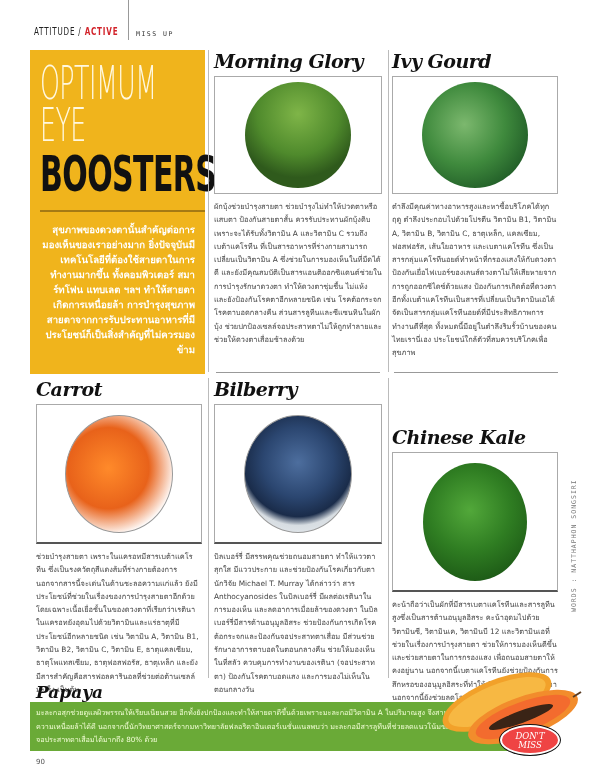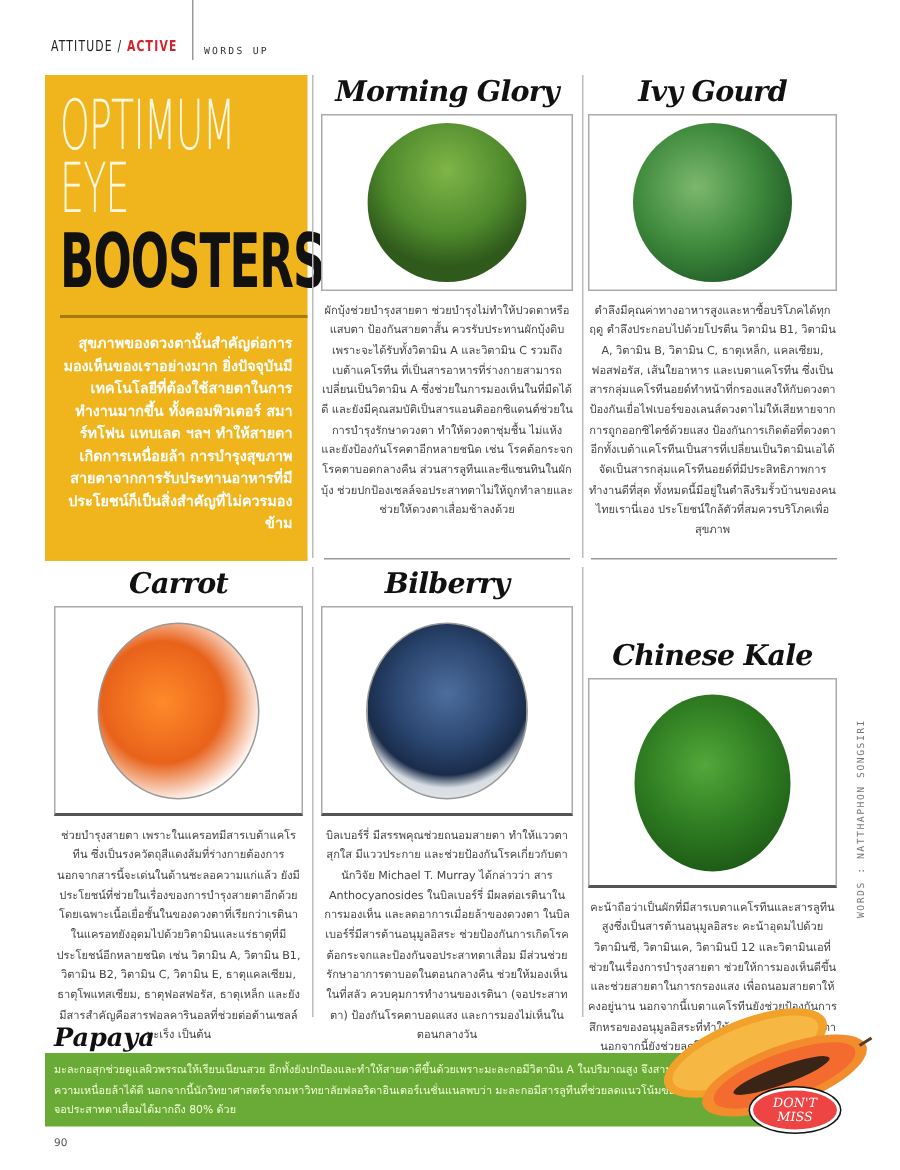--- a/index.html
+++ b/index.html
@@ -17,21 +17,21 @@
   .panel { position: absolute; left: 30px; top: 50px; width: 175px; height: 323px; background: #f0b41c; padding: 12px 10px 0 10px; }
   .t1, .t2 { font-family: "DejaVu Sans", sans-serif; font-weight: 200; color: #fff8e0; font-size: 46px; line-height: 42px; letter-spacing: -1px; transform: scaleX(0.55); transform-origin: left; white-space: nowrap; }
   .t3 { font-family: "DejaVu Sans", sans-serif; font-weight: bold; color: #111; font-size: 50px; line-height: 48px; transform: scaleX(0.6); transform-origin: left; white-space: nowrap; letter-spacing: -1px; margin-top: 4px; }
   .panel-rule { height: 2px; background: #a57a14; margin: 12px 0 10px 0; width: 165px; }
   .intro { font-size: 9.6px; line-height: 15px; color: #ffffff; font-weight: bold; text-align: right; }
 
   
   .vrule { position: absolute; width: 1px; background: #bbb; }
   .hrule { position: absolute; height: 1px; background: #999; }
 
-  .card { position: absolute; text-align: center; }
+  .card { position: absolute; }
   .card h2 { font-family: "DejaVu Serif", serif; font-style: italic; font-weight: bold; font-size: 19px; color: #111; letter-spacing: -0.5px; white-space: nowrap; }
   .imgbox { border: 1px solid #aaa; background: #fff; display: flex; align-items: center; justify-content: center; margin-top: 4px; }
   .imgbox.dark-bottom { border-bottom: 2px solid #555; }
   .circle { border-radius: 50%; }
   .body-text { font-size: 7.4px; line-height: 13.3px; color: #444; margin-top: 6px; }
 
   
   .mg { background: radial-gradient(circle at 50% 30%, #7fb548 0%, #4f8a2c 45%, #2f5a1c 70%), #3a6b22; }
   .mg::after { content:""; }
   .ivy { background: radial-gradient(circle at 40% 40%, #7cb86e 0%, #3f8a3d 45%, #1f5a26 80%); }
@@ -49,21 +49,21 @@
   .page-num { position: absolute; left: 36px; top: 758px; font-size: 7px; color: #555; }
   .credit { position: absolute; left: 570px; top: 612px; transform: rotate(-90deg); transform-origin: left top; font-family: "DejaVu Sans Mono", monospace; font-size: 6.5px; letter-spacing: 1px; color: #777; white-space: nowrap; }
 </style>
 </head>
 <body>
 
 <div class="header">
   <span class="sec"><span>ATTITUDE / </span><span class="act">ACTIVE</span></span>
 </div>
 <div class="hdr-rule"></div>
-<div class="warm">WORDS UP</div>
+<div class="warm">MISS UP</div>
 
 <div class="panel">
   <div class="t1">OPTIMUM</div>
   <div class="t2">EYE</div>
   <div class="t3">BOOSTERS</div>
   <div class="panel-rule"></div>
   <div class="intro">สุขภาพของดวงตานั้นสำคัญต่อการมองเห็นของเราอย่างมาก ยิ่งปัจจุบันมีเทคโนโลยีที่ต้องใช้สายตาในการทำงานมากขึ้น ทั้งคอมพิวเตอร์ สมาร์ทโฟน แทบเลต ฯลฯ ทำให้สายตาเกิดการเหนื่อยล้า การบำรุงสุขภาพสายตาจากการรับประทานอาหารที่มีประโยชน์ก็เป็นสิ่งสำคัญที่ไม่ควรมองข้าม</div>
 </div>
 
 <div class="vrule" style="left:208px; top:50px; height:322px;"></div>

